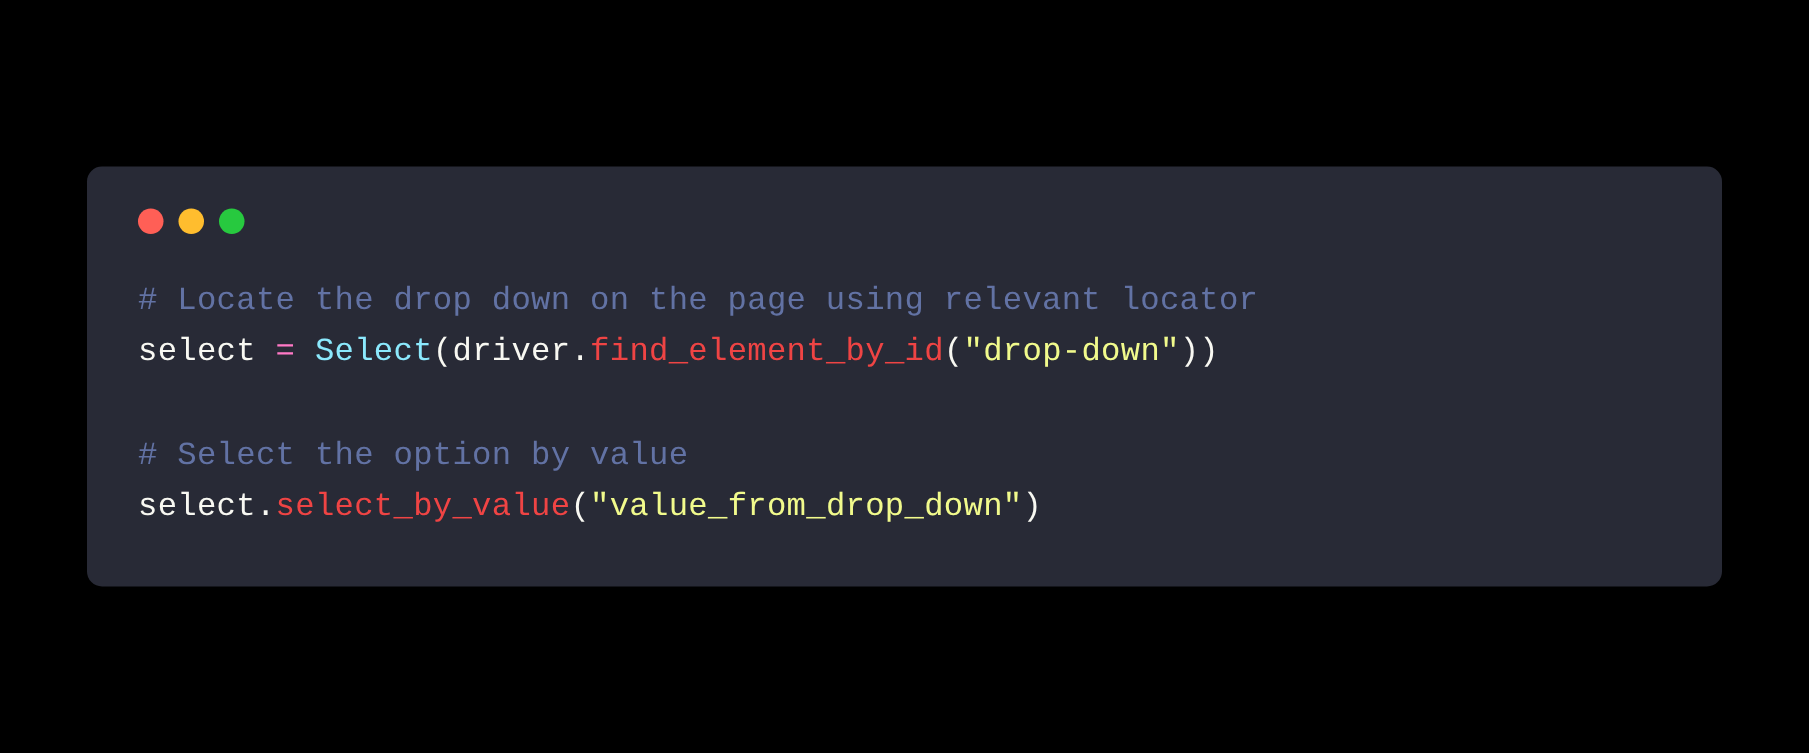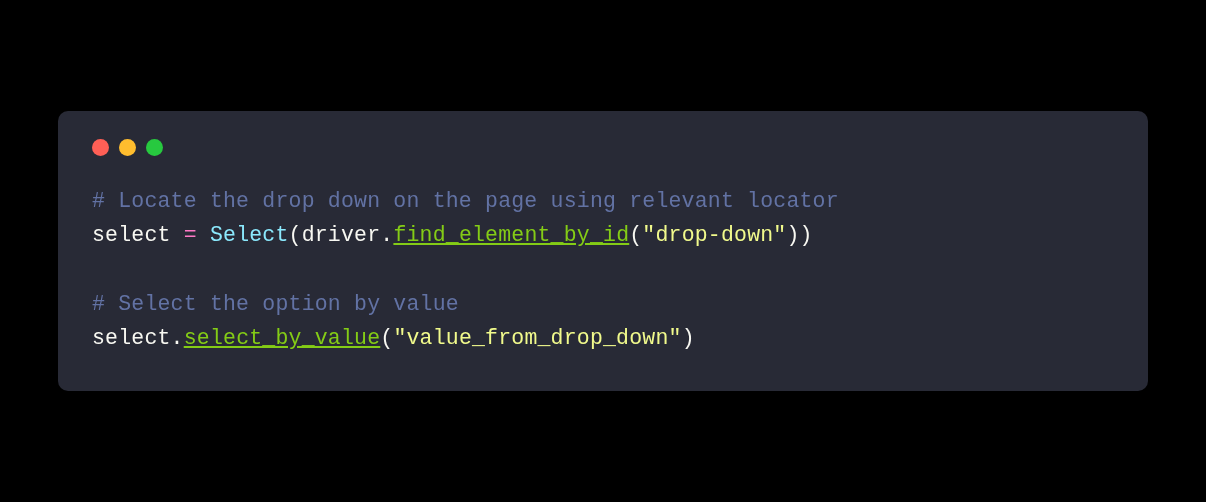--- a/index.html
+++ b/index.html
@@ -44,21 +44,21 @@
     font-size: 21.5px;
     line-height: 1.6;
     white-space: pre;
     color: #f8f8f2;
     letter-spacing: 0.2px;
   }
   .tok-comment  { color: #6272a4; }
   .tok-plain    { color: #f8f8f2; }
   .tok-operator { color: #ff79c6; }
   .tok-class    { color: #8be9fd; }
-  .tok-method   { color: #84cc16; text-decoration: underline; }
+  .tok-method   { color: #ef4444; }
   .tok-string   { color: #f1fa8c; }
   .blank-line   { height: 1.6em; }
 </style>
 </head>
 <body>
 
 <div class="frame">
   <div class="window">
 
     <div class="titlebar-dots">

